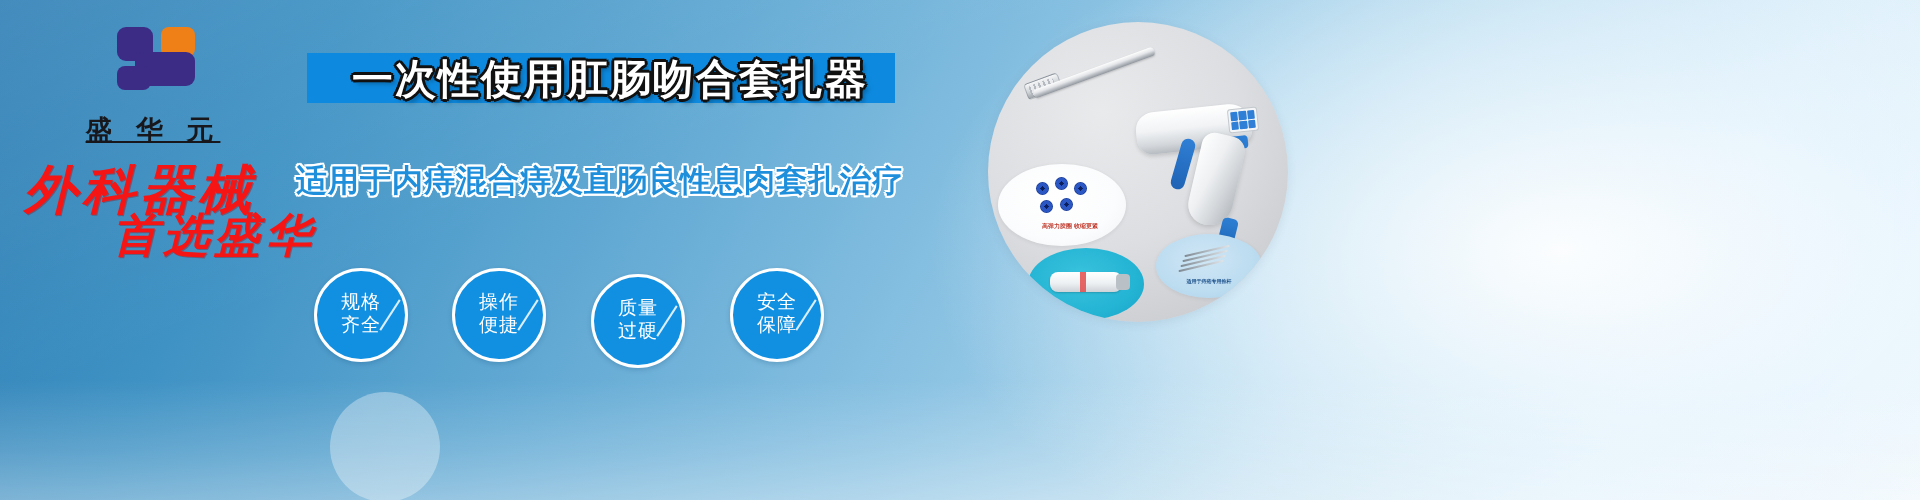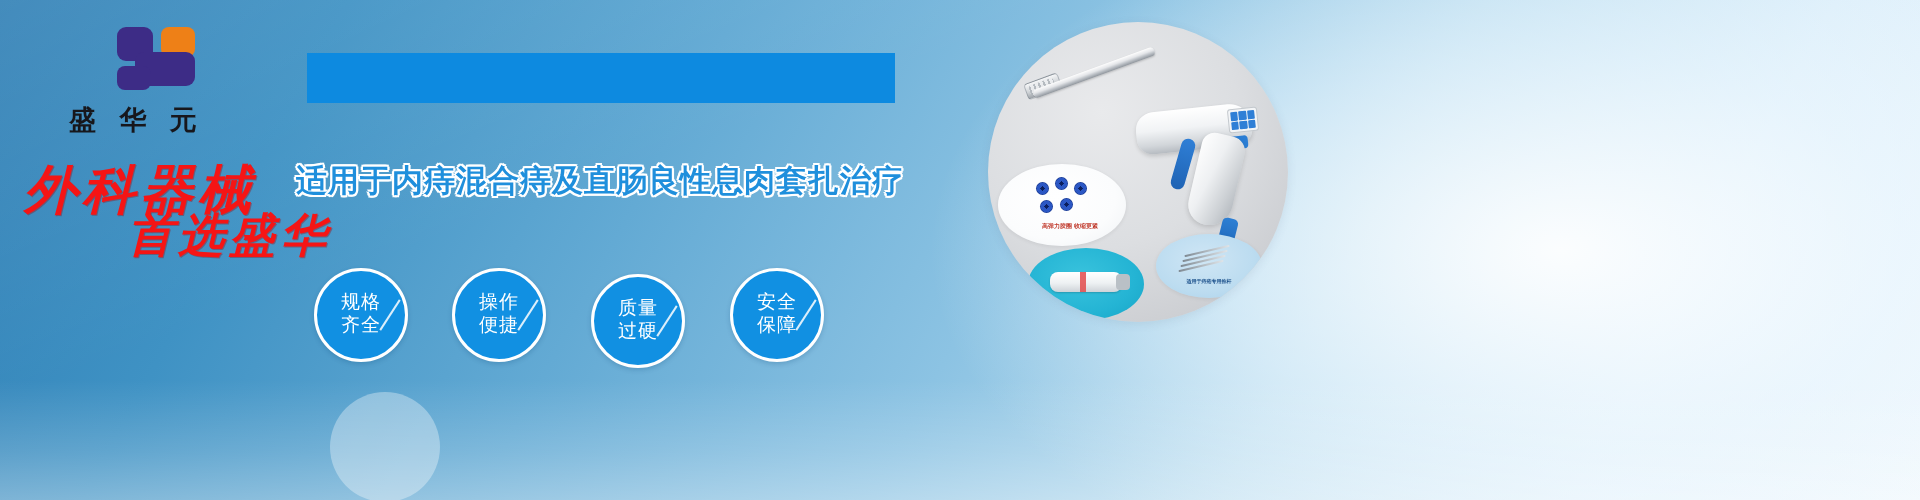--- a/index.html
+++ b/index.html
@@ -27,24 +27,25 @@
 
   
   .logo-wrap{position:absolute;left:62px;top:24px;width:175px;}
   .logo-mark{position:relative;width:90px;height:66px;margin:0 auto;}
   .lg{position:absolute;border-radius:9px;}
   .lg-a{left:12px;top:3px;width:36px;height:34px;background:#3d2c86;}
   .lg-b{left:56px;top:3px;width:34px;height:30px;background:#ee8017;border-radius:8px;}
   .lg-c{left:30px;top:28px;width:60px;height:34px;background:#3d2c86;border-radius:9px;}
   .lg-d{left:12px;top:42px;width:34px;height:24px;background:#3d2c86;border-radius:8px;}
   .logo-name{
-    margin-top:12px;color:#17171c;font-size:27px;
+    margin-top:22px;text-align:center;color:#17171c;font-size:27px;
     letter-spacing:7px;font-weight:700;
     font-family:"DejaVu Sans","Liberation Sans",sans-serif;
     text-indent:7px;
+    text-decoration:underline;
   }
 
   
   .title-band{
     position:absolute;left:307px;top:53px;width:588px;height:50px;
     background:#0d8ae0;
   }
   .title-text{
     position:absolute;left:330px;top:50px;width:560px;height:58px;
     display:flex;align-items:center;justify-content:center;
@@ -70,21 +71,21 @@
   }
 
   
   .calli{
     position:absolute;color:#f51515;font-weight:700;
     font-family:"DejaVu Serif","Liberation Serif",serif;
     font-style:italic;letter-spacing:5px;white-space:nowrap;
     text-shadow:1px 1px 0 rgba(160,0,0,0.35);
   }
   .calli-1{left:24px;top:155px;font-size:53px;}
-  .calli-2{left:112px;top:205px;font-size:46px;margin-left:15px;}
+  .calli-2{left:112px;top:205px;font-size:46px;}
 
   
   .circles{position:absolute;left:310px;top:266px;width:560px;height:110px;}
   .circle{
     position:absolute;width:88px;height:88px;border-radius:50%;
     background:#1190e2;border:3px solid #ffffff;
     box-shadow:0 2px 5px rgba(0,60,110,0.20);
     display:flex;flex-direction:column;align-items:center;justify-content:center;
   }
   .circle span{
@@ -216,20 +217,21 @@
     <div class="logo-mark">
       <div class="lg lg-a"></div>
       <div class="lg lg-b"></div>
       <div class="lg lg-c"></div>
       <div class="lg lg-d"></div>
     </div>
     <div class="logo-name">盛 华 元</div>
   </div>
 
   <div class="title-band"></div>
+  <div class="title-text">一次性使用肛肠吻合套扎器</div>
 
   <div class="subtitle">适用于内痔混合痔及直肠良性息肉套扎治疗</div>
 
   <div class="calli calli-1">外科器械</div>
   <div class="calli calli-2">首选盛华</div>
 
   <div class="circles">
     <div class="circle c0">
       <span>规格</span>
       <span>齐全</span>

